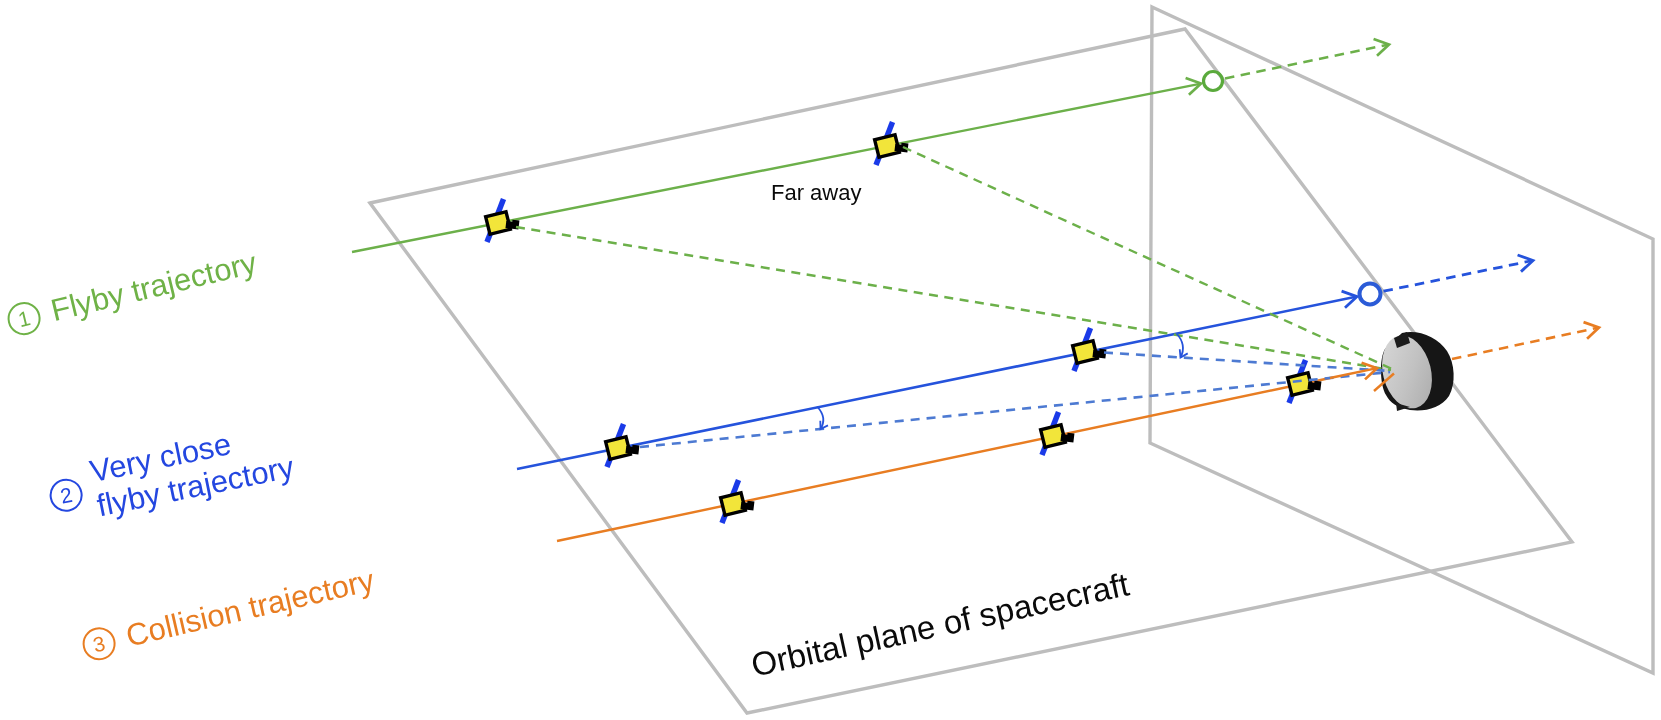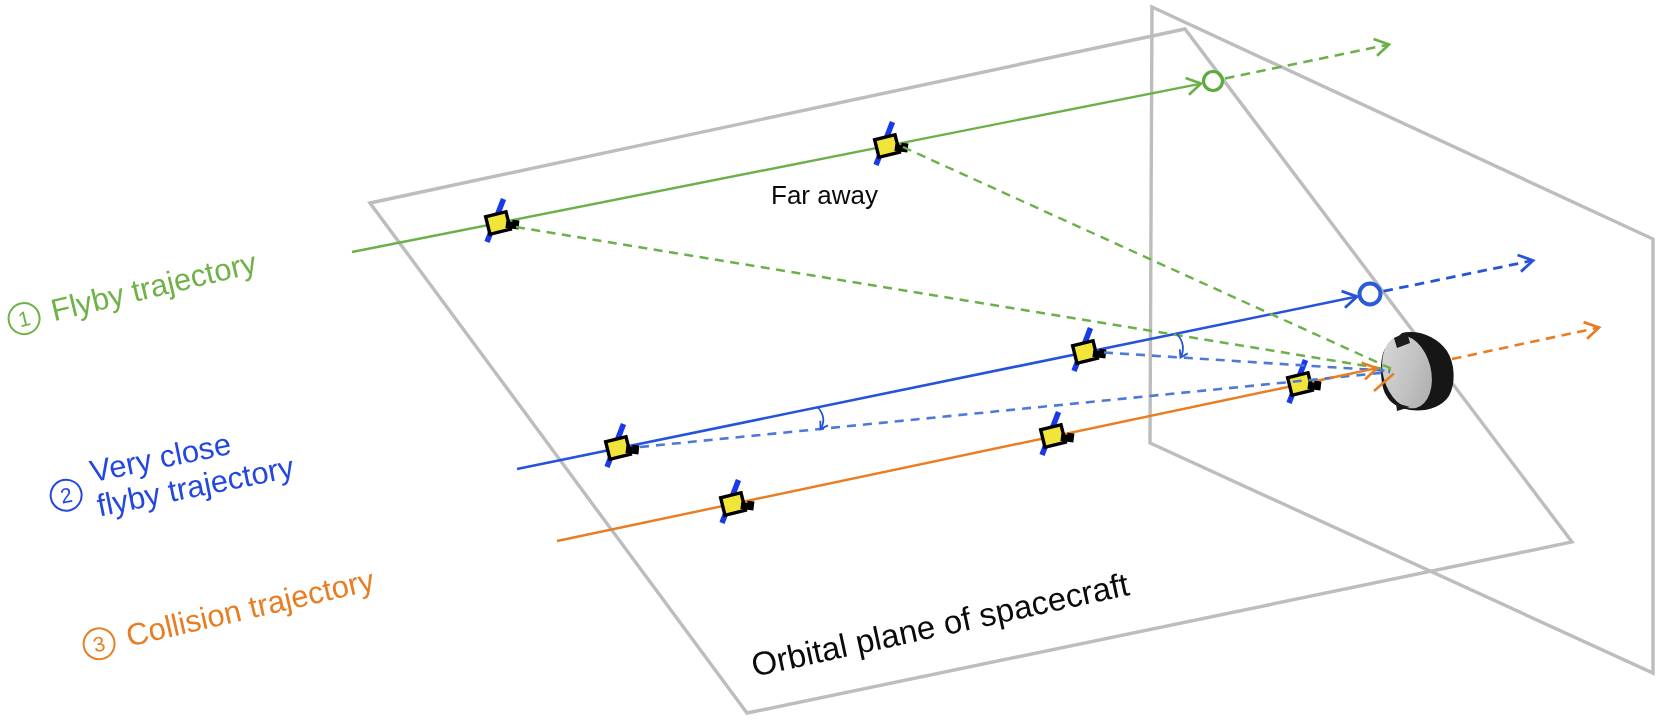--- a/index.html
+++ b/index.html
@@ -13,21 +13,21 @@
     white-space:nowrap;transform-origin:0 50%;font-size:31px;line-height:1.12;
   }
   .badge{
     display:inline-flex;align-items:center;justify-content:center;flex:none;
     width:29px;height:29px;border:2.5px solid currentColor;border-radius:50%;
     font-size:21px;line-height:1;
   }
   .lbl-flyby{left:8px;top:305px;color:#6fb247;transform:rotate(-13.5deg);}
   .lbl-veryclose{left:50px;top:464px;color:#2447e0;transform:rotate(-11.5deg);}
   .lbl-collision{left:83px;top:630px;color:#e87d22;transform:rotate(-13deg);}
-  .lbl-faraway{left:771px;top:181px;color:#0a0a0a;font-size:26px;gap:0;}
+  .lbl-faraway{left:771px;top:181px;color:#0a0a0a;font-size:22px;gap:0;}
   .lbl-orbital{left:752px;top:648px;color:#0a0a0a;font-size:33px;transform:rotate(-12.3deg);gap:0;}
   .twolines{display:flex;flex-direction:column;}
 </style>
 </head>
 <body>
 
 <div class="stage">
 
   <svg class="canvas" width="1661" height="720" viewBox="0 0 1661 720">
     <defs>

